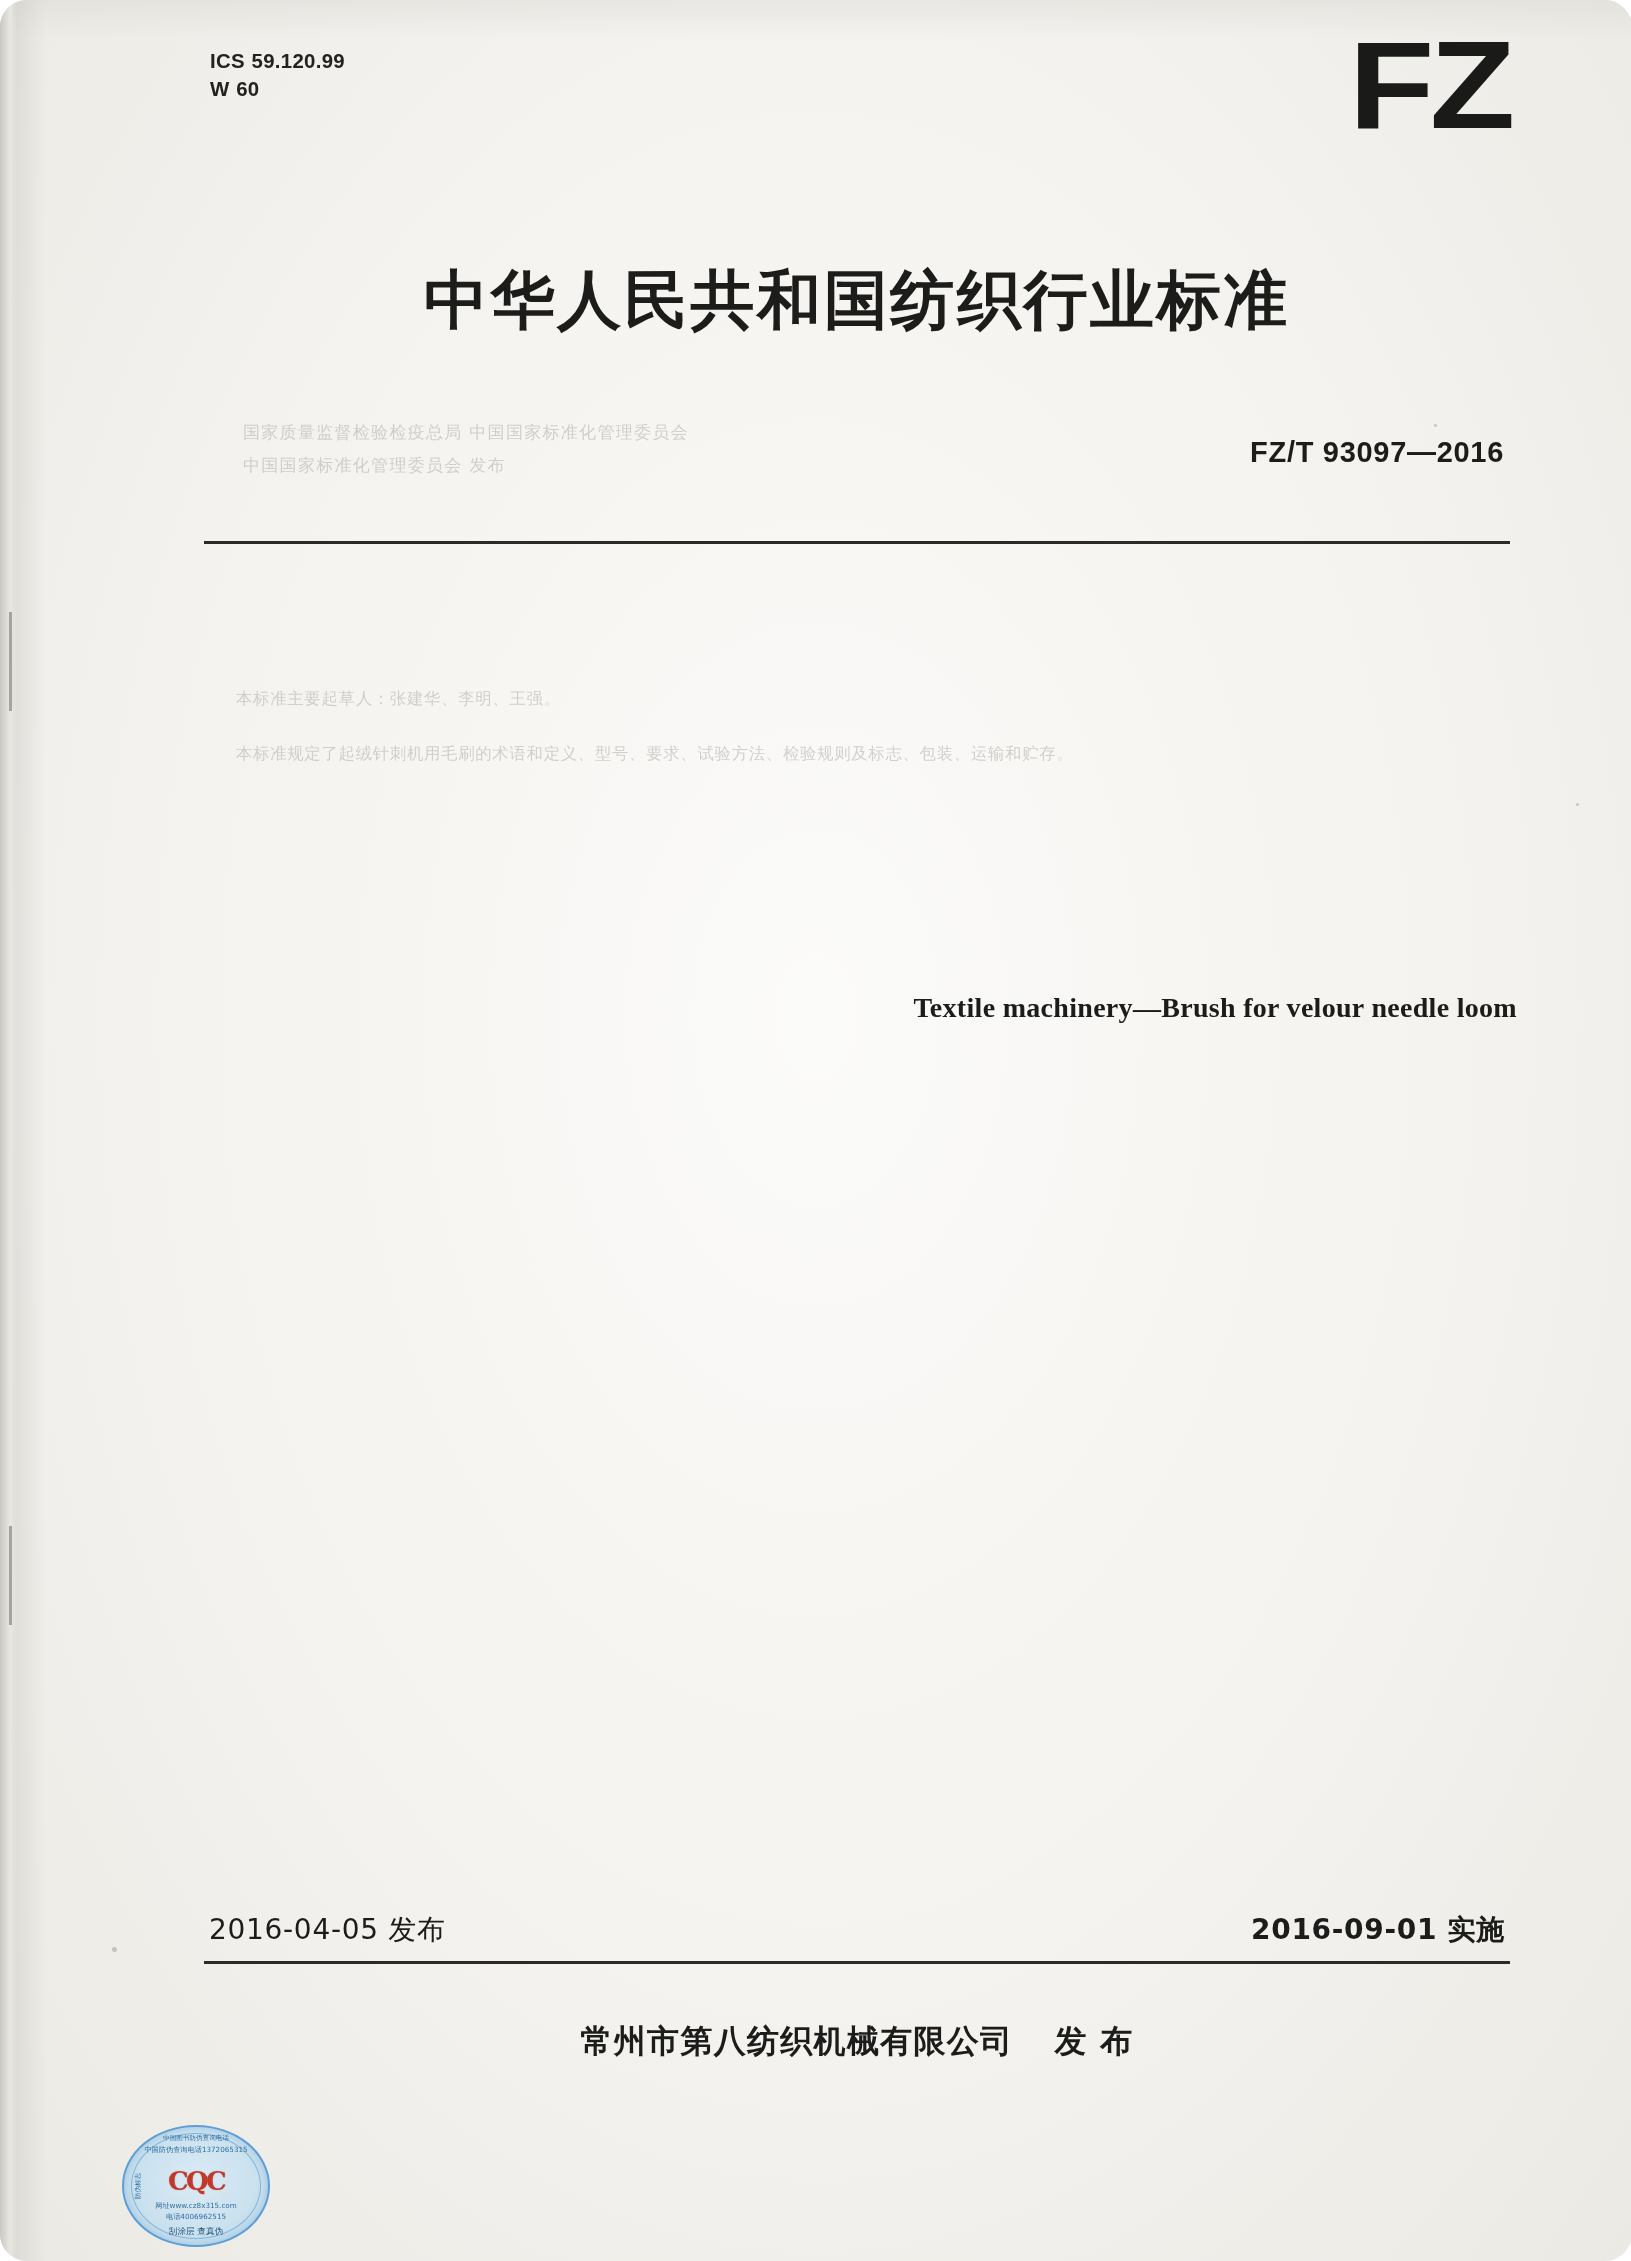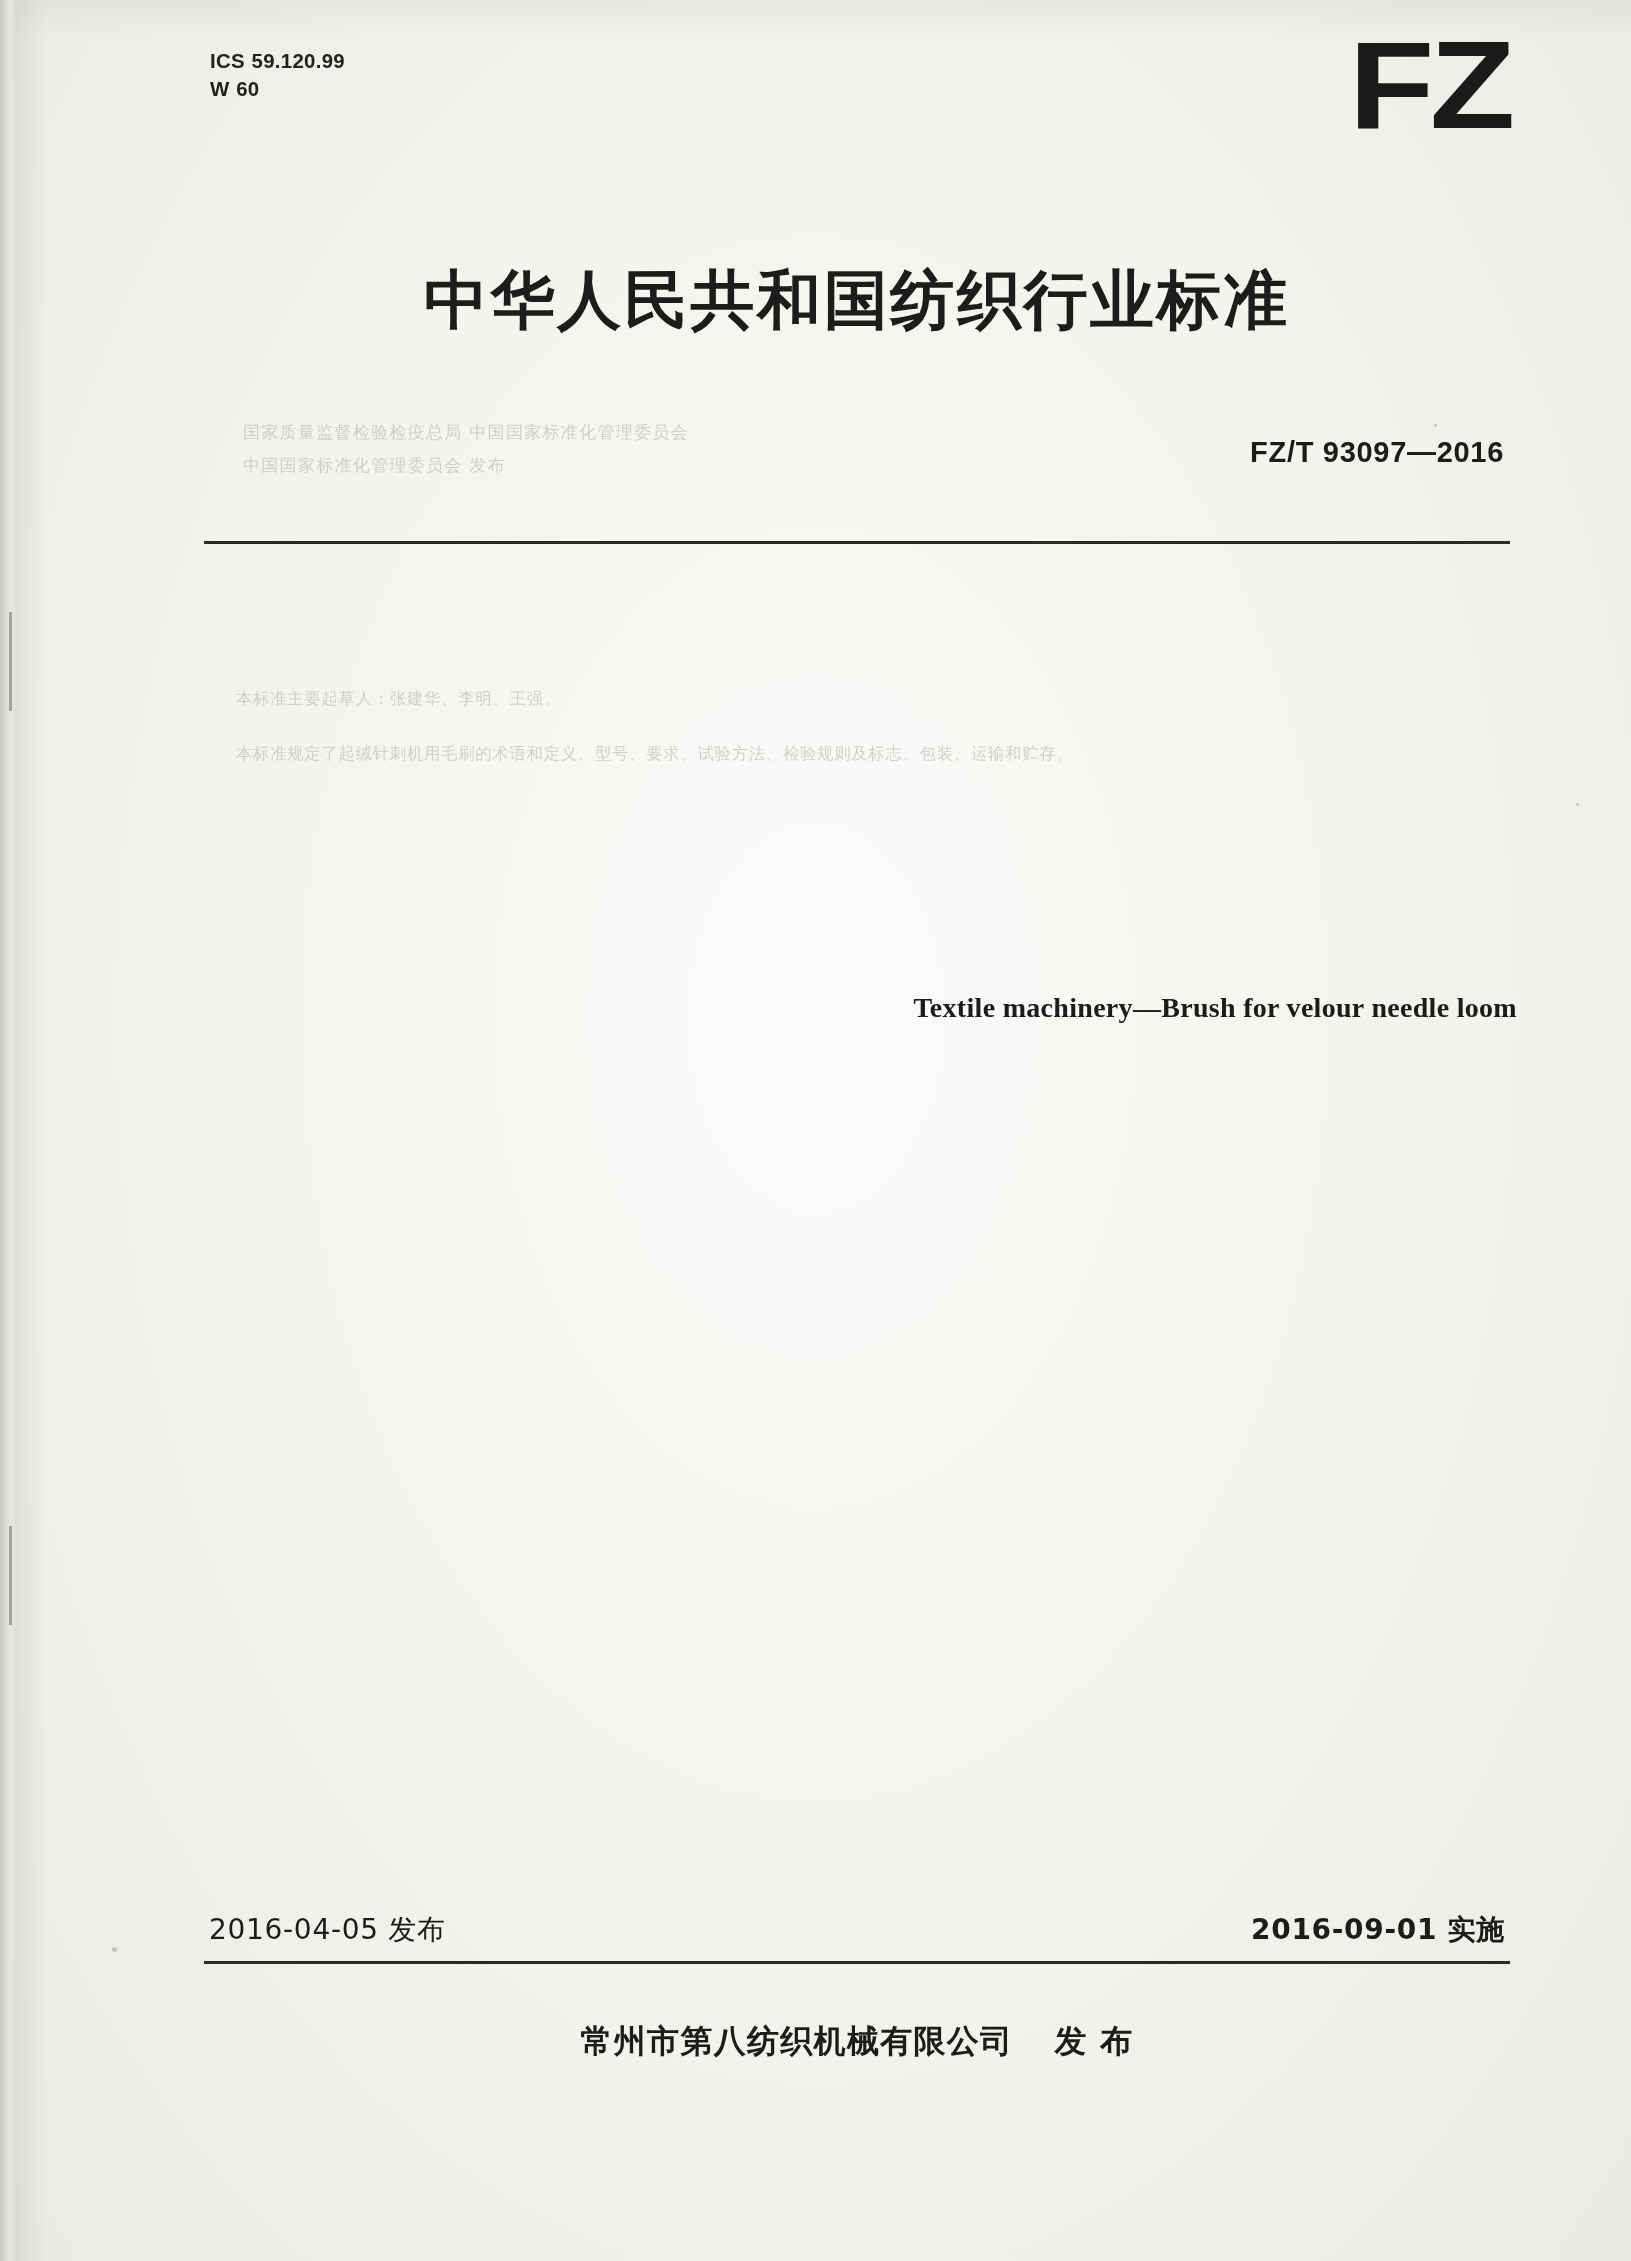--- a/index.html
+++ b/index.html
@@ -9,20 +9,21 @@
   }
   body {
     font-family: "Liberation Sans", sans-serif;
   }
   .page {
     position: relative;
     width: 1632px;
     height: 2261px;
     background: #f4f3ef;
     overflow: hidden;
+    border-radius: 27px;
   }
   
   .scan-tint {
     position: absolute;
     inset: 0;
     background:
       linear-gradient(90deg, rgba(195,195,190,0.55) 0px, rgba(244,243,239,0) 46px),
       linear-gradient(180deg, rgba(210,210,205,0.35) 0px, rgba(244,243,239,0) 39px),
       radial-gradient(ellipse at 50% 45%, rgba(255,255,255,0.65) 0%, rgba(238,237,232,0.2) 60%, rgba(222,221,215,0.45) 100%);
     pointer-events: none;
@@ -312,15 +313,26 @@
     <div class="pub-date">2016-04-05 发布</div>
     <div class="impl-date">2016-09-01 实施</div>
     <div class="rule-bottom"></div>
 
     <div class="issuer">
       <span>常州市第八纺织机械有限公司</span><span class="gap2"></span><span>发 布</span>
     </div>
 
   </div>
 
+  <div class="seal">
+    <div class="seal-ellipse"></div>
+    <div class="seal-inner"></div>
+    <div class="seal-txt seal-t1">中国图书防伪查询电话</div>
+    <div class="seal-txt seal-t2">中国防伪查询电话1372065315</div>
+    <div class="seal-logo">CQC</div>
+    <div class="seal-txt seal-t3">网址www.cz8x315.com</div>
+    <div class="seal-txt seal-t4">电话4006962515</div>
+    <div class="seal-txt seal-t5">刮涂层 查真伪</div>
+    <div class="seal-side">防伪标志</div>
+  </div>
 
 </div>
 
 
 </body></html>

